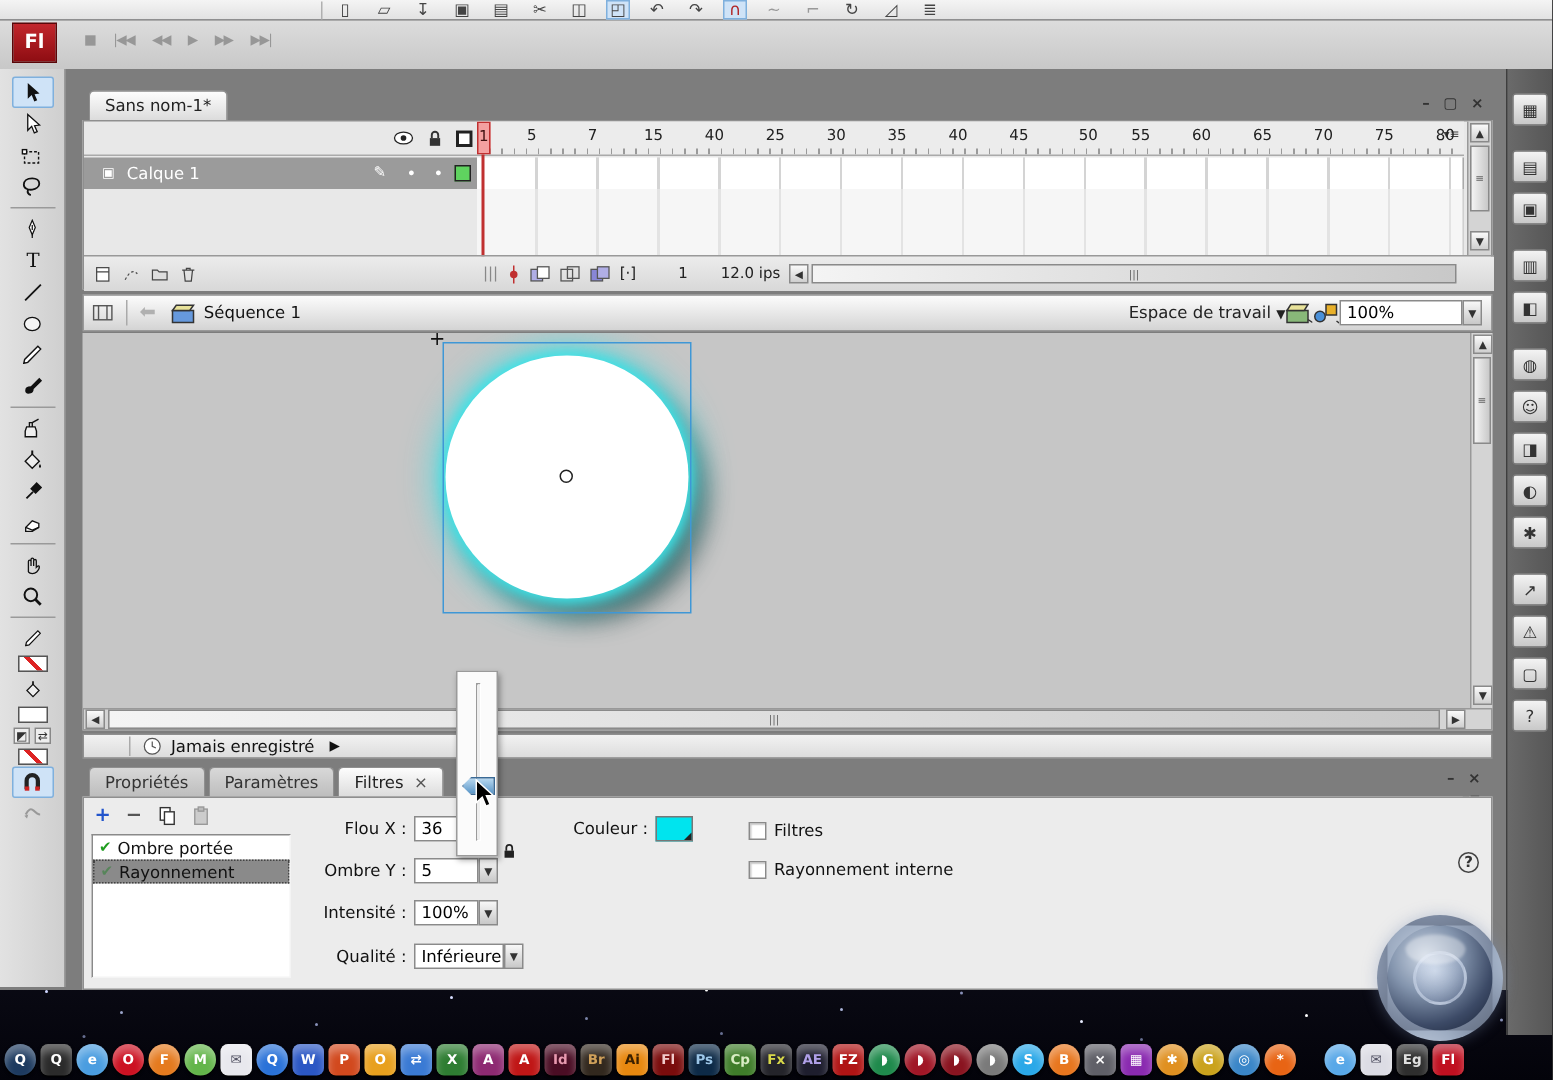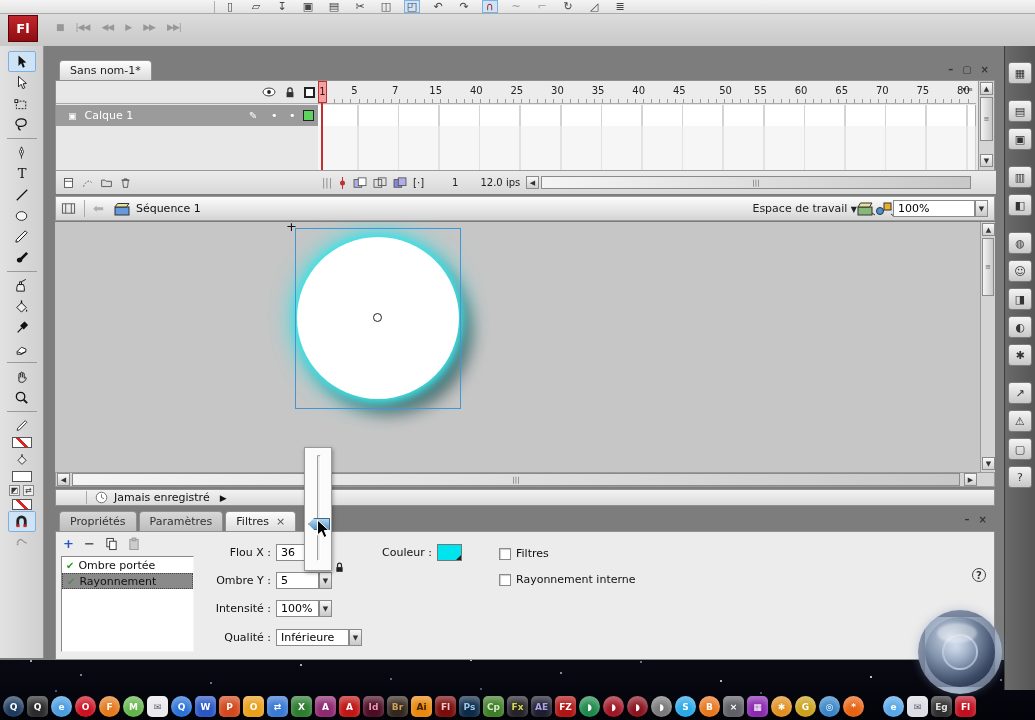--- a/index.html
+++ b/index.html
@@ -565,21 +565,21 @@
         <span class="inp">5</span>
         <span class="ddbtn" style="height:17px">▼</span>
       </div>
       <div class="field-row" style="left:110px;top:68px">
         <span class="lbl">Intensité :</span>
         <span class="inp">100%</span>
         <span class="ddbtn" style="height:17px">▼</span>
       </div>
       <div class="field-row" style="left:110px;top:97px">
         <span class="lbl">Qualité :</span>
-        <span class="inp" style="width:73px">Inférieure</span>
+        <span class="inp" style="width:60px">Inférieure</span>
         <span class="ddbtn" style="height:17px">▼</span>
       </div>
       <div class="field-row" style="left:300px;top:12px">
         <span class="lbl" style="width:76px">Couleur :</span>
         <span class="color-swatch" id="colorswatch" style="background: rgb(0, 228, 238);"></span>
       </div>
       <div class="field-row" style="left:443px;top:13px">
         <span class="chkbox"></span>
         <span class="chk-label">Filtres</span>
       </div>

